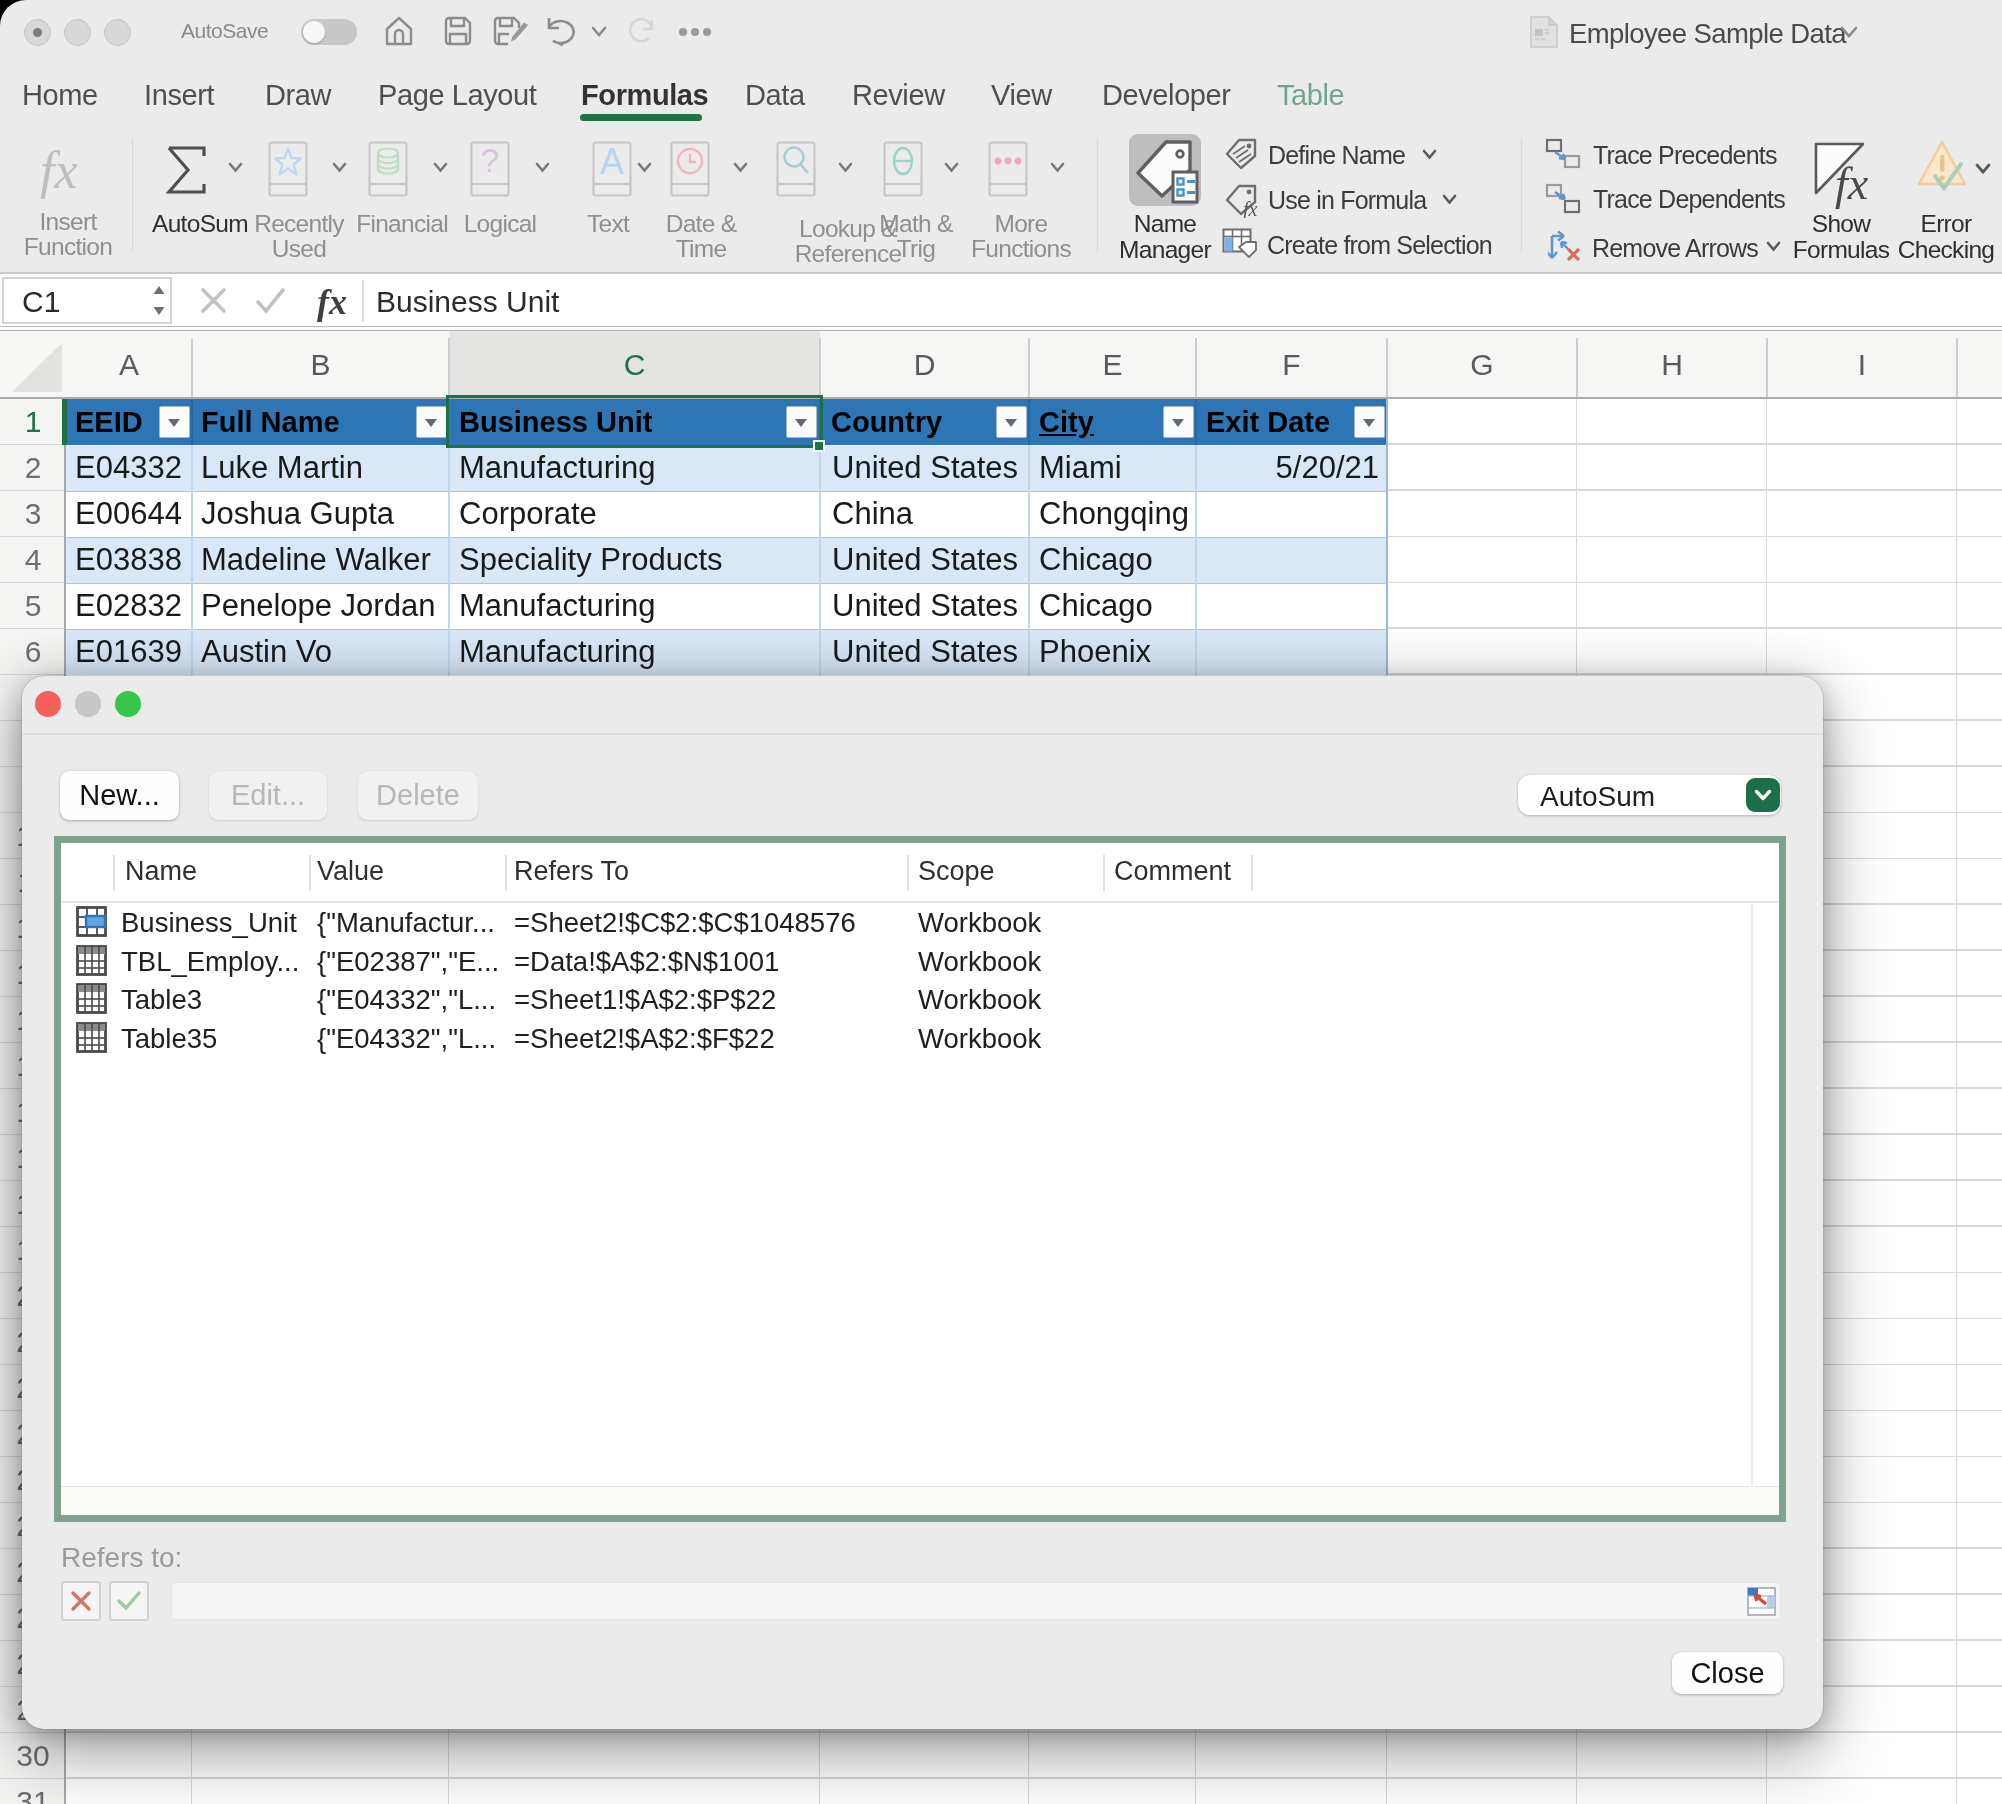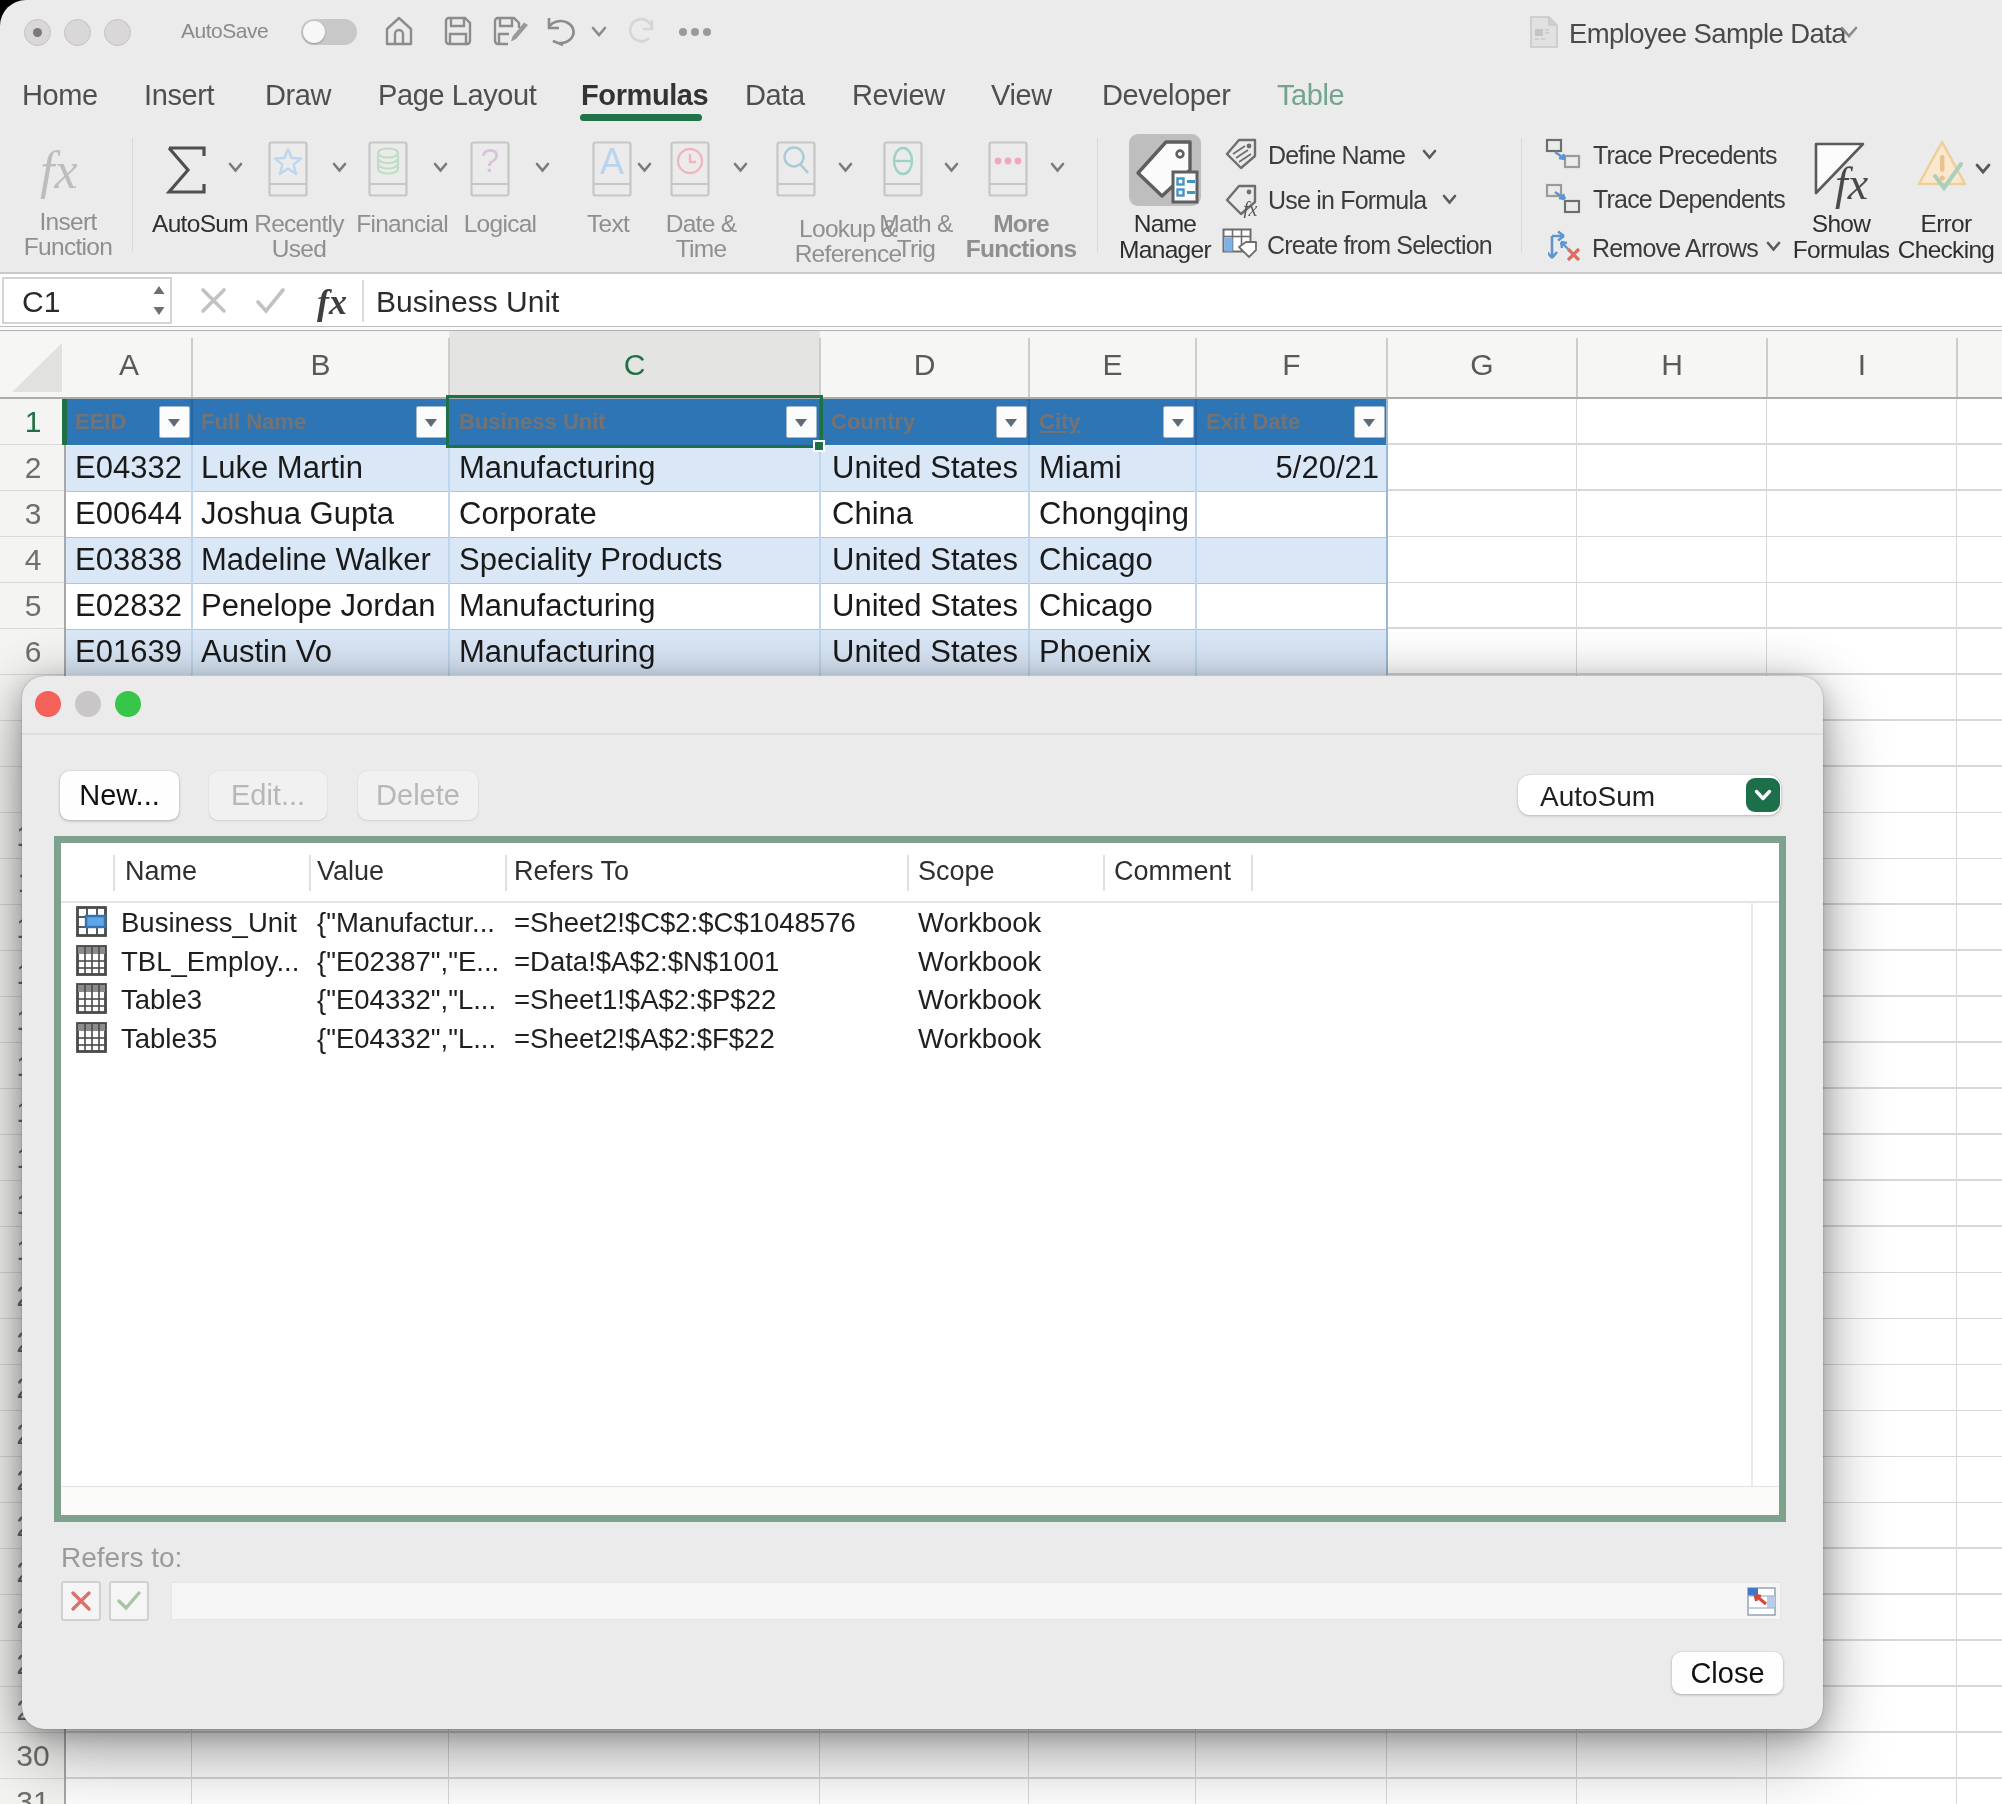--- a/index.html
+++ b/index.html
@@ -15,21 +15,21 @@
   .riblabel.dark { color:#2F2F2F; }
   .booklabel { line-height:25px; }
   .vsep { position:absolute; width:1px; background:#D9D9D9; }
   .ribtext { position:absolute; font-size:25px; letter-spacing:-0.8px; color:#3C3C3C; white-space:nowrap; }
   .colhead { top:333px; height:64px; line-height:64px; text-align:center; font-size:30px; color:#5A5A5A; }
   .colhead.sel { color:#1F7145; }
   .hsep { position:absolute; top:338px; width:1.5px; height:59px; background:#CDCDCD; }
   .vline { position:absolute; top:399px; width:1.5px; height:1405px; background:#D8D8D8; }
   .rnum { position:absolute; left:0; width:66px; height:46px; line-height:46px; text-align:center; font-size:30px; color:#6E6E6E; }
   .rline { position:absolute; left:0; width:64px; height:1.5px; background:#D9D9D9; }
-  .thead { position:absolute; top:399px; height:30px; line-height:46px; font-size:22px; font-weight:bold; color:#737373; white-space:nowrap; }
+  .thead { position:absolute; top:399px; height:30px; line-height:46px; font-size:29px; font-weight:bold; color:#000000; white-space:nowrap; }
   .fbtn { position:absolute; top:406px; width:31px; height:32px; background:#FCFCFC; border:1.5px solid #A3B8CB; border-radius:2px; }
   .fbtn::after { content:""; position:absolute; left:8px; top:12px; width:0; height:0; border-left:6.5px solid transparent; border-right:6.5px solid transparent; border-top:8px solid #5F6B76; }
   .trow { position:absolute; left:66px; width:1321px; height:46px; }
   .trow.blue { background:#D9E7F6; border-top:1.5px solid #A9C7E5; }
   .trow.white { background:#FFFFFF; border-top:1.5px solid #A9C7E5; }
   .tvert { position:absolute; top:445px; width:1.5px; height:230px; background:#BFD6EC; }
   .tcell { position:absolute; height:46px; line-height:46px; font-size:31px; color:#1A1A1A; white-space:nowrap; }
   .dbtn { position:absolute; height:49px; line-height:49px; text-align:center; font-size:29px; color:#111; background:#FEFEFE; border-radius:9px; box-shadow:0 1px 3px rgba(0,0,0,0.25), 0 0 1px rgba(0,0,0,0.2); }
   .dbtn.dis { background:#F2F1F1; color:#B7B7B7; box-shadow:0 1px 2px rgba(0,0,0,0.10), 0 0 1px rgba(0,0,0,0.12); }
   .lhead { position:absolute; top:13px; font-size:27px; color:#2F2F2F; white-space:nowrap; }
@@ -202,21 +202,21 @@
       <path d="M2 2 L7.5 8.5 L13 2" fill="none" stroke="#7A7A7A" stroke-width="2.6" stroke-linecap="round"></path>
     </svg>
 
   <svg class="icon" style="left:988px; top:141px;" width="40" height="56" viewBox="0 0 40 56">
     <rect x="1.5" y="1.5" width="37" height="53" rx="2" fill="none" stroke="#C6C6C6" stroke-width="2.2"></rect>
     <line x1="1.5" y1="43" x2="38.5" y2="43" stroke="#C6C6C6" stroke-width="2.2"></line>
     <circle cx="10" cy="20" r="3.4" fill="#F0A9BA"></circle>
       <circle cx="20" cy="20" r="3.4" fill="#F0A9BA"></circle>
       <circle cx="30" cy="20" r="3.4" fill="#F0A9BA"></circle>
   </svg>
-  <div class="riblabel booklabel" style="left:1021px; top:211px;font-weight:bold;">More<br>Functions</div>
+  <div class="riblabel booklabel" style="left:1021px; top:211px;">More<br>Functions</div>
   <svg class="chev" style="left:1050px; top:162px;" width="15" height="11" viewBox="0 0 15 11">
       <path d="M2 2 L7.5 8.5 L13 2" fill="none" stroke="#7A7A7A" stroke-width="2.6" stroke-linecap="round"></path>
     </svg>
 
   <div class="vsep" style="left:1097px; top:138px; height:114px;"></div>
 
   <div class="abs" style="left:1129px; top:134px; width:72px; height:72px; border-radius:9px; background:#BFBEBE;"></div>
   <svg class="icon" style="left:1129px; top:134px;" width="72" height="72" viewBox="0 0 72 72">
     <polygon points="9,39 37,8 61,8 61,36 33,62" fill="#FBFBFB" stroke="#5F5F5F" stroke-width="3.4" stroke-linejoin="round"></polygon>
     <circle cx="51" cy="20" r="3.4" fill="none" stroke="#5F5F5F" stroke-width="2.6"></circle>

